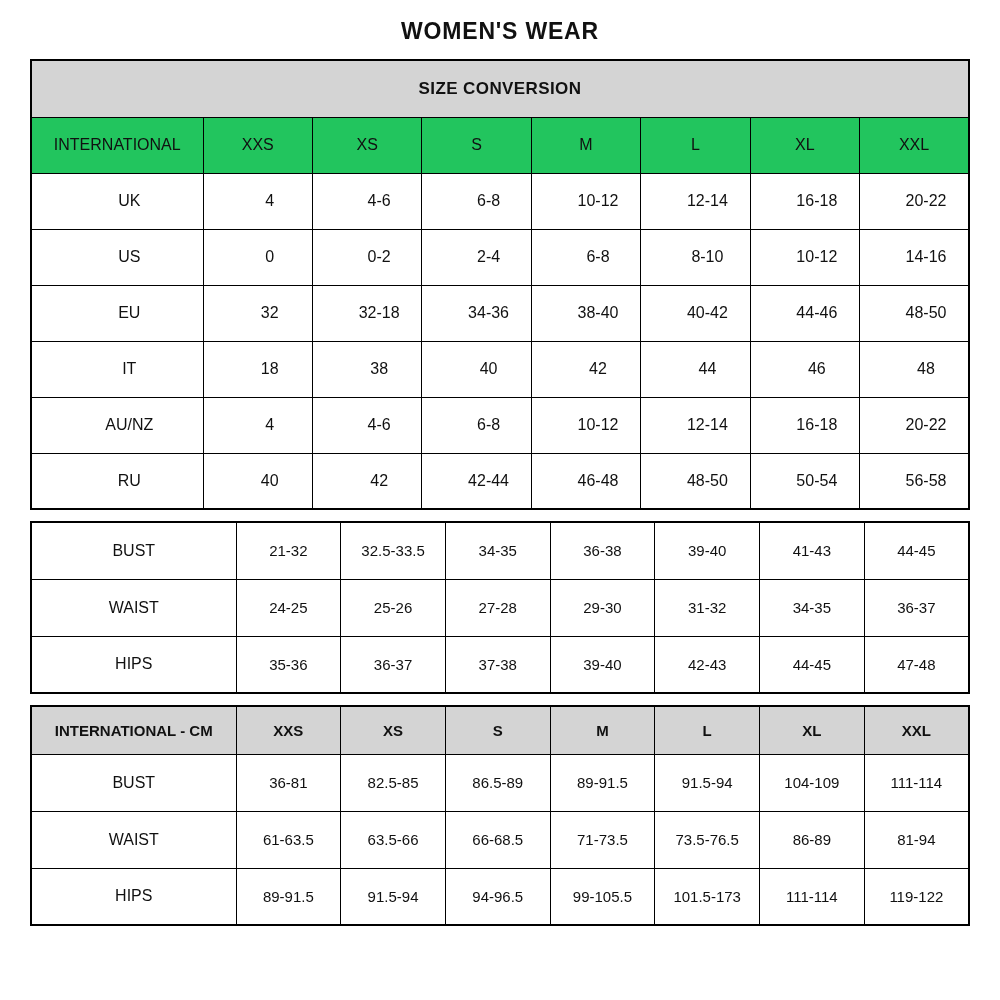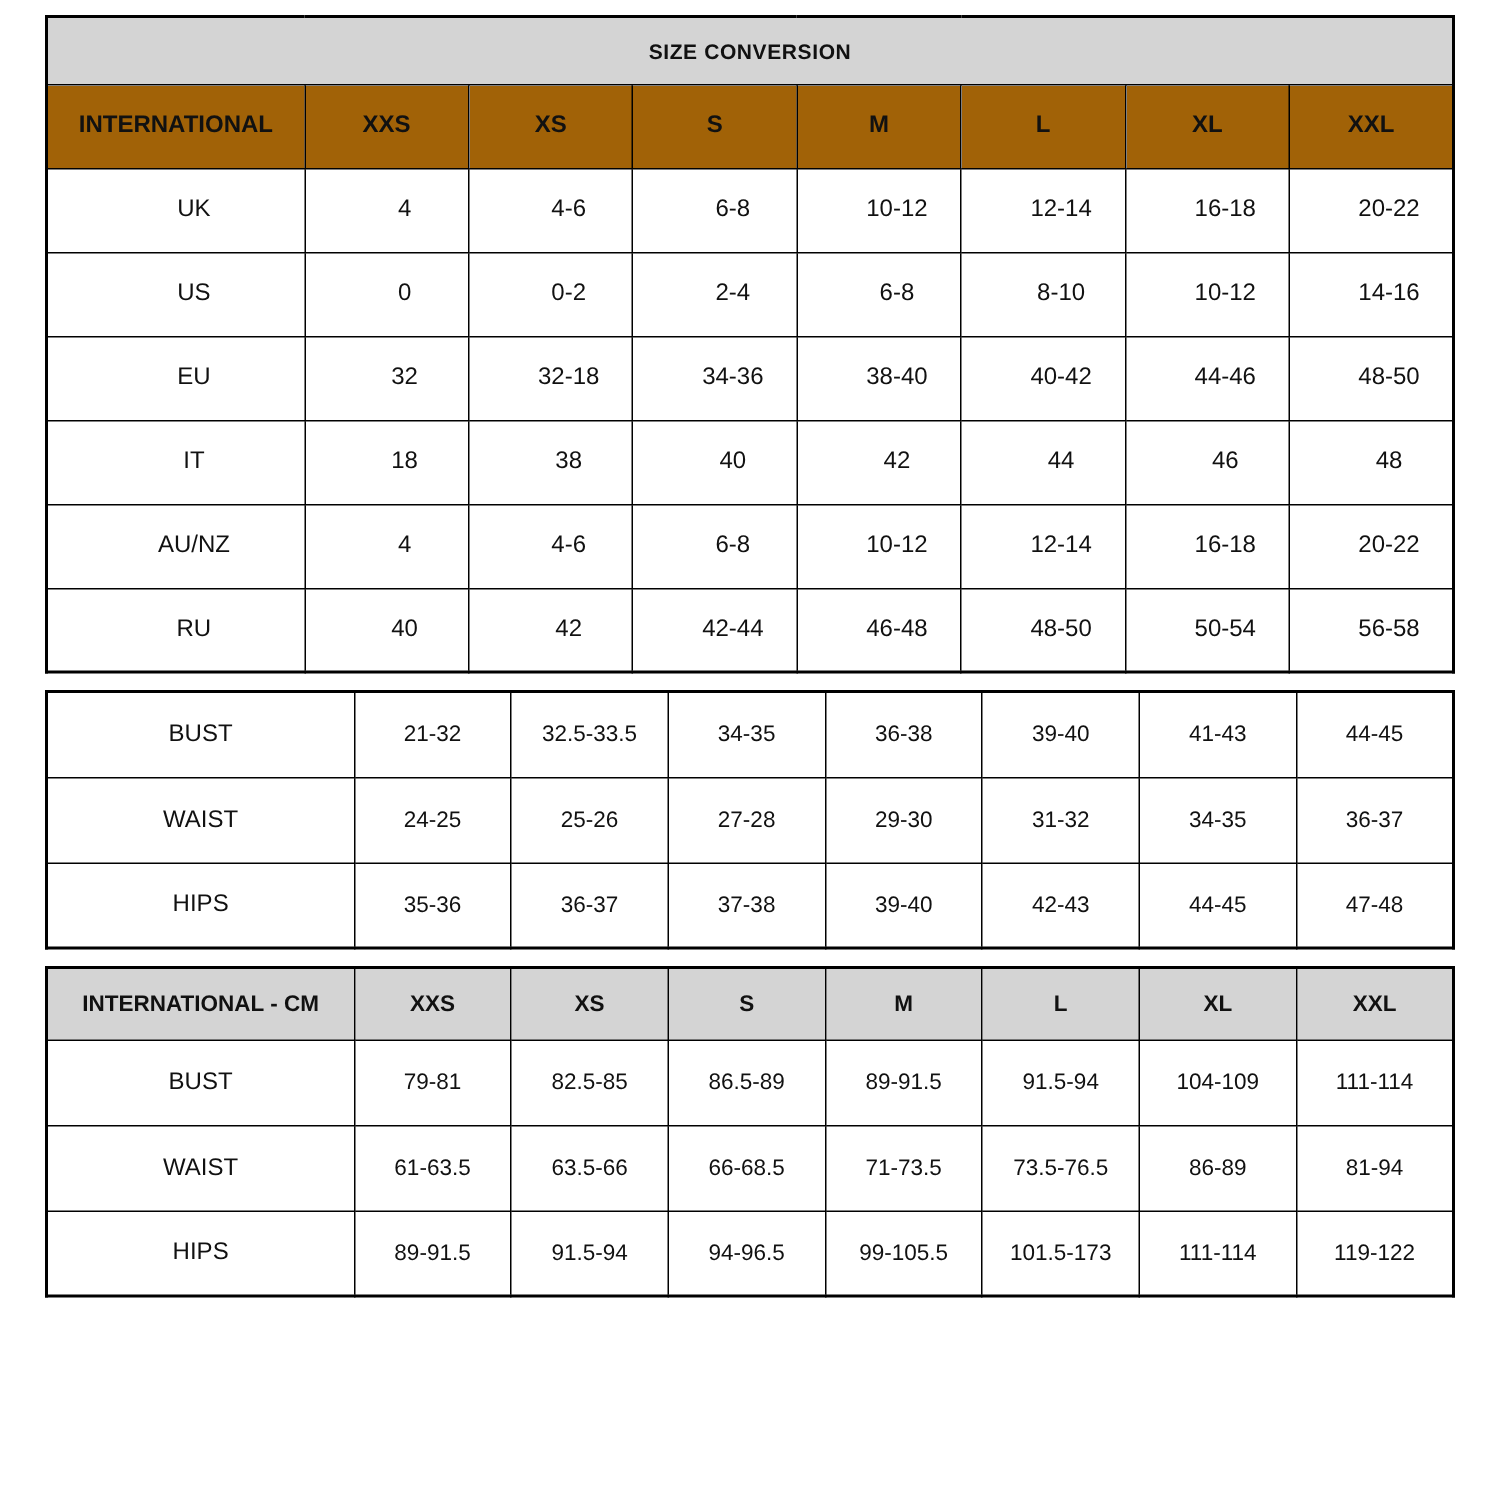--- a/index.html
+++ b/index.html
@@ -44,28 +44,28 @@
     overflow:hidden;
   }
   
   .conversion col.c-label{width:172px;}
   .measure col.c-label{width:205px;}
 
   
   .chart-table tr.caption-row th{
     background:var(--header-bg);
     font-weight:700;
-    font-size:14px;
+    font-size:17px;
     letter-spacing:0.4px;
-    height:45px;
+    height:57px;
   }
   
   .conversion tr.header-row th{
-    background:#a16207;
-    font-weight:700;
+    background:#22c55e;
+    font-weight:400;
     font-size:16px;
     height:56px;
   }
   .conversion tr.data-row td{
     font-size:16px;
     height:56px;
     padding-left:28px;
   }
   
   .measure tr.header-row th{
@@ -81,20 +81,21 @@
   .measure tr.data-row td.row-label,
   .conversion tr.data-row td.row-label{
     font-size:16px;
   }
 </style>
 </head>
 <body>
 
 <div class="page">
 
+  <h1 class="page-title">WOMEN'S WEAR</h1>
 
   <table class="chart-table conversion">
     <colgroup>
       <col class="c-label">
       <col span="7" class="c-size">
     </colgroup>
     <tbody>
         <tr class="caption-row">
           <th colspan="8">SIZE CONVERSION</th>
         </tr>
@@ -221,21 +222,21 @@
           <th>XXS</th>
           <th>XS</th>
           <th>S</th>
           <th>M</th>
           <th>L</th>
           <th>XL</th>
           <th>XXL</th>
         </tr>
         <tr class="data-row">
           <td class="row-label">BUST</td>
-          <td>79-81</td>
+          <td>36-81</td>
           <td>82.5-85</td>
           <td>86.5-89</td>
           <td>89-91.5</td>
           <td>91.5-94</td>
           <td>104-109</td>
           <td>111-114</td>
         </tr>
         <tr class="data-row">
           <td class="row-label">WAIST</td>
           <td>61-63.5</td>

